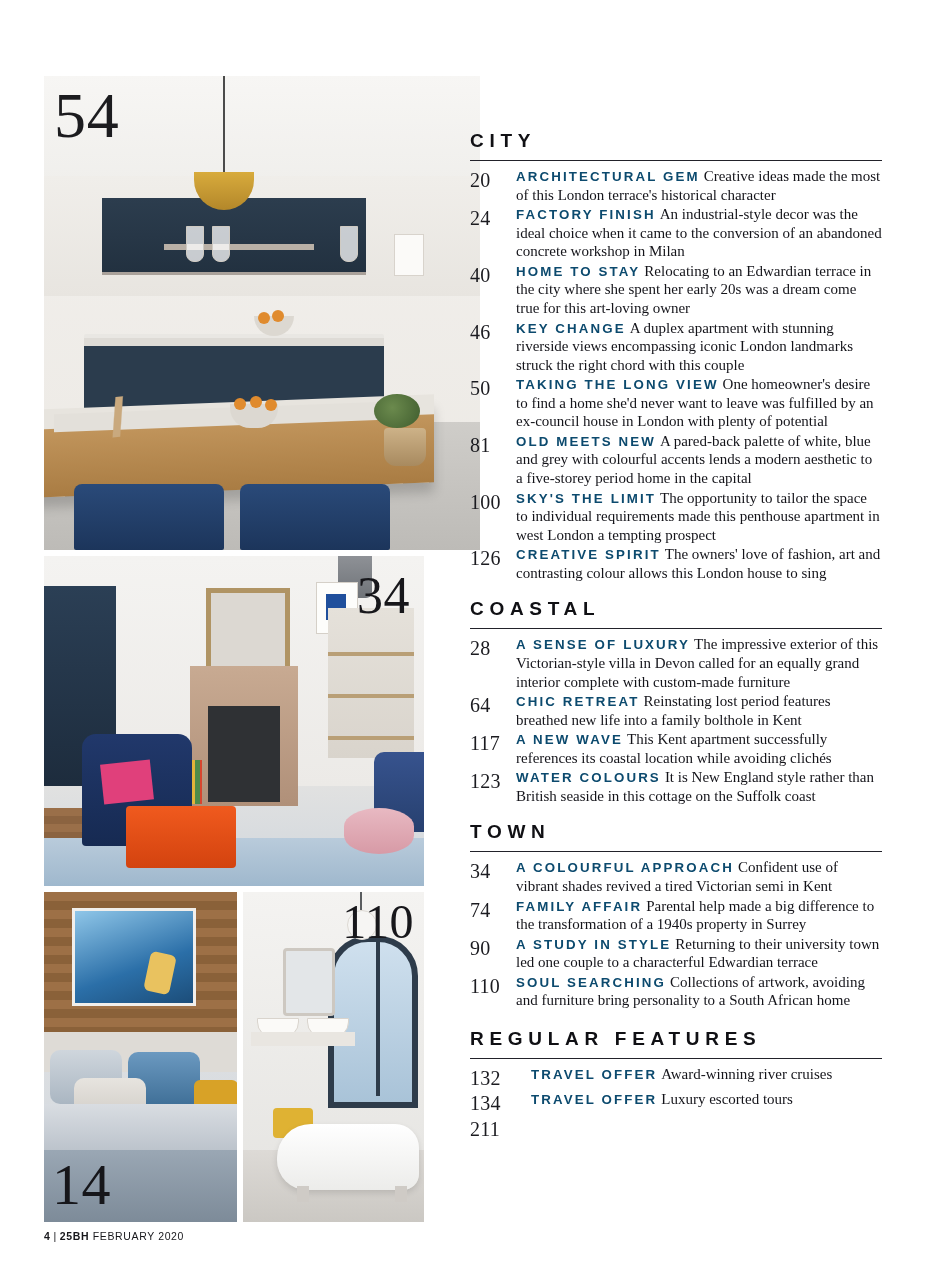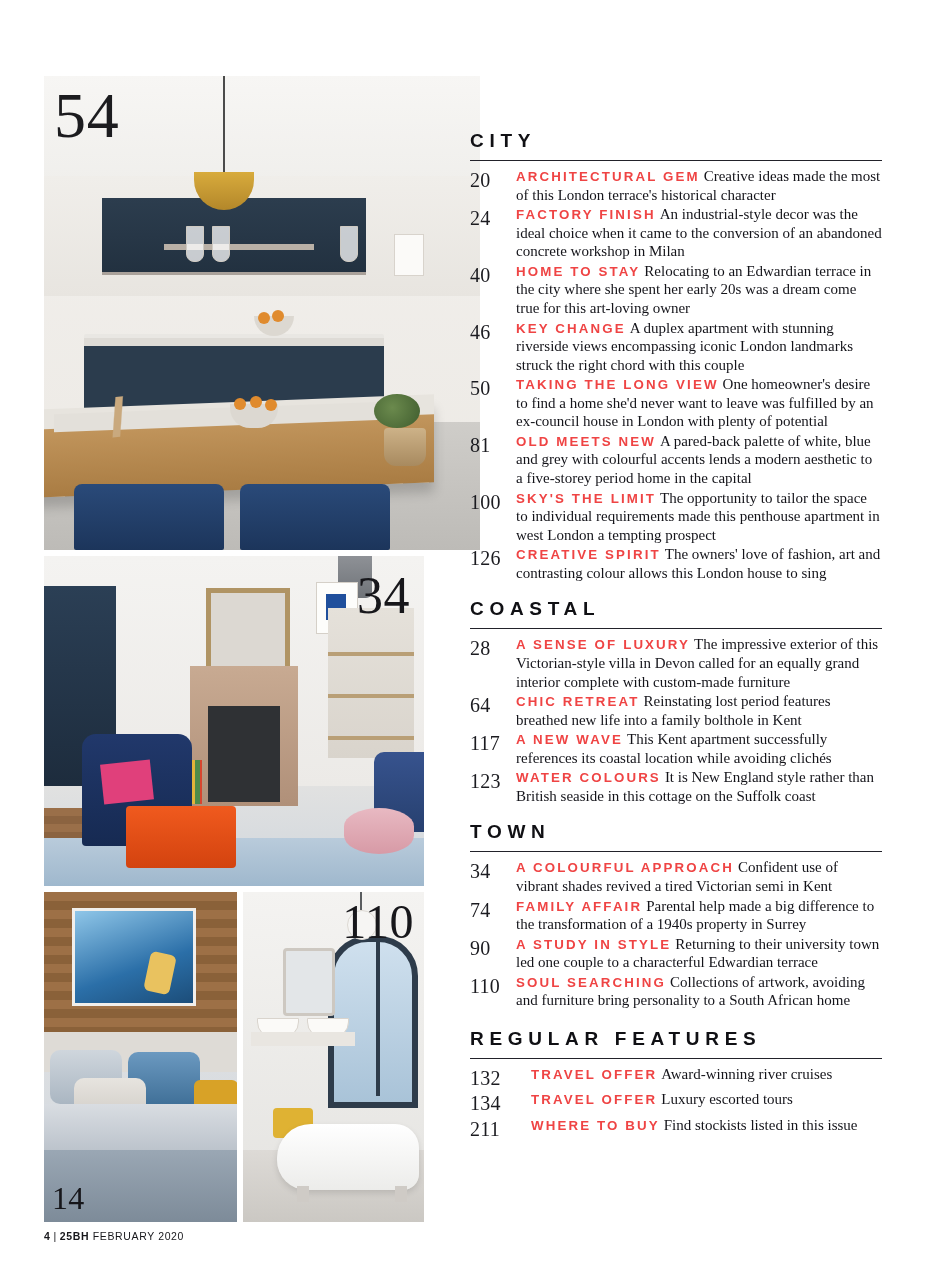--- a/index.html
+++ b/index.html
@@ -261,21 +261,21 @@
     margin-top: 6px;
   }
   .photo-bedroom {
     width: 193px;
     height: 330px;
     background: linear-gradient(180deg,#e9e7e4 0%, #cfd6de 100%);
   }
   .photo-bedroom .folio {
     left: 8px;
     bottom: 8px;
-    font-size: 32px;
+    font-size: 58px;
     color: #16161a;
     z-index: 6;
   }
   .bd-wall {
     position: absolute; left: 0; top: 0; width: 100%; height: 150px;
     background: repeating-linear-gradient(180deg,#9d7046 0 9px,#8a6139 9px 18px);
   }
   .bd-art {
     position: absolute; left: 28px; top: 16px; width: 118px; height: 92px;
     background: linear-gradient(160deg,#8fc6e8,#2b6fa8 60%,#1c4d79);
@@ -418,21 +418,21 @@
     flex: 1 1 auto;
     font-family: "Liberation Serif", serif;
     font-size: 14.4px;
     color: #14141a;
   }
   .entry .headline {
     font-family: "Liberation Sans", sans-serif;
     font-weight: 700;
     font-size: 13.3px;
     letter-spacing: 0.16em;
-    color: #ef4444;
+    color: #0c4a6e;
     margin-right: 4px;
   }
   .entry .desc {
     font-family: "Liberation Serif", serif;
     font-size: 15px;
   }
 
   .section.coastal { margin-top: 16px; }
   .section.town { margin-top: 16px; }
   .section.regular { margin-top: 18px; }
@@ -644,21 +644,20 @@
       <div class="entry">
         <span class="pagenum">132</span>
         <span class="body"><span class="headline">TRAVEL OFFER</span><span class="desc">Award-winning river cruises</span></span>
       </div>
       <div class="entry">
         <span class="pagenum">134</span>
         <span class="body"><span class="headline">TRAVEL OFFER</span><span class="desc">Luxury escorted tours</span></span>
       </div>
       <div class="entry">
         <span class="pagenum">211</span>
-        <span class="body"><span class="headline">WHERE TO BUY</span><span class="desc">Find stockists listed in this issue</span></span>
       </div>
     </div>
   </div>
 
   <div class="footer">
     <span class="bold">4</span><span class="sep">|</span><span class="bold">25BH</span>
     <span>FEBRUARY 2020</span>
   </div>
 
 </div>

